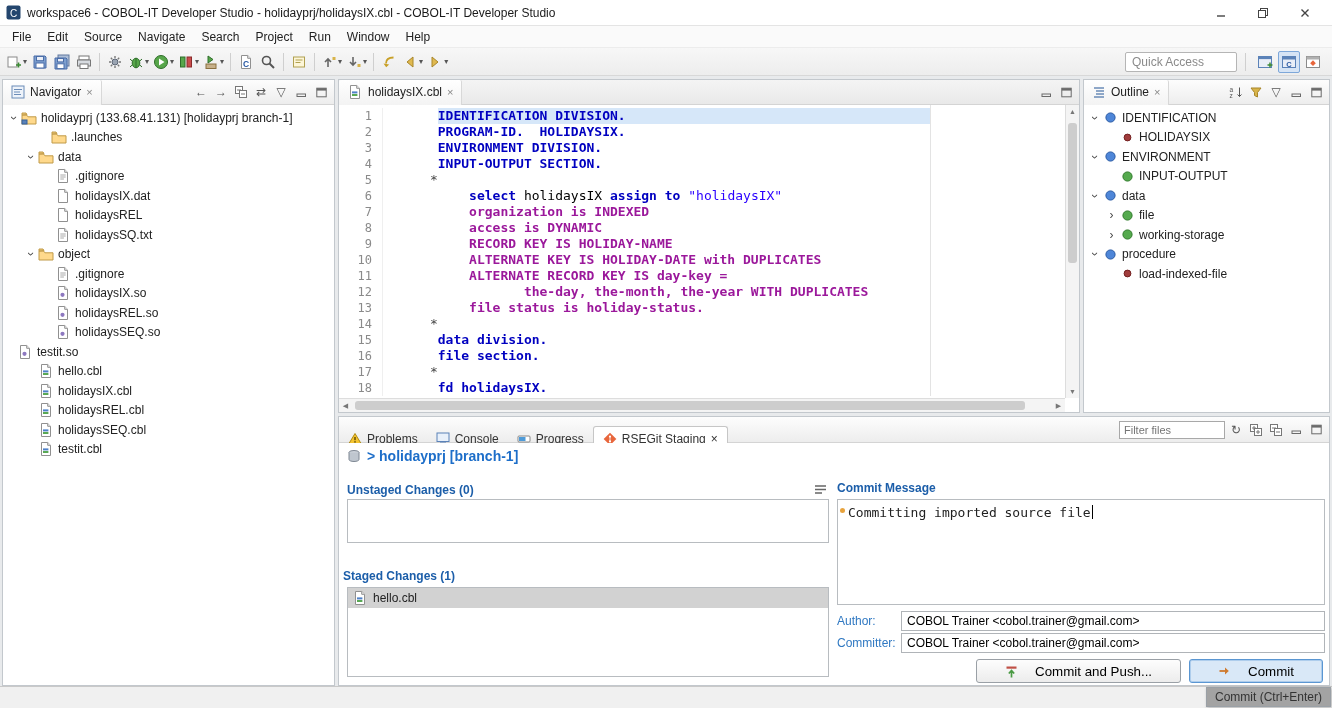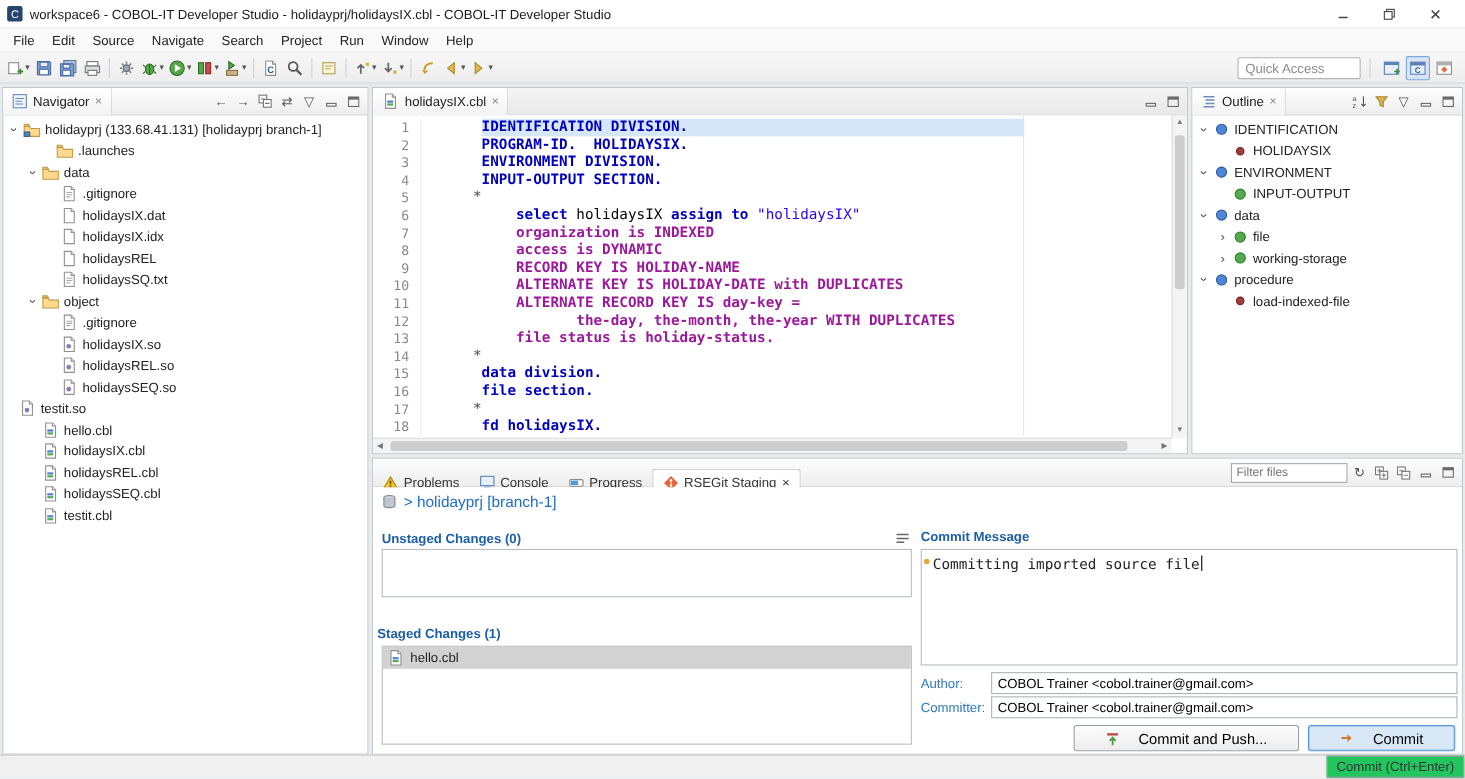--- a/index.html
+++ b/index.html
@@ -68,21 +68,21 @@
   .hscroll .a { position:absolute; top:0; width:13px; height:13px; text-align:center; font-size:7px; color:#777; line-height:13px; }
   .hscroll .thumb { position:absolute; top:2px; height:9px; left:16px; right:40px; background:#cdcdcd; border-radius:3px; }
 
   
   #bottom { left:338px; top:416px; width:992px; height:270px; }
   #bottom .phead { height:26px; }
   .btab { height:26px; display:inline-flex; align-items:center; gap:5px; padding:0 9px; color:#333; }
   .btab.active { background:#fff; border:1px solid #c6c6c6; border-bottom:1px solid #fff; border-radius:3px 3px 0 0; }
   #filter-input { width:106px; height:18px; border:1px solid #a8a8a8; font-family:"Liberation Sans",sans-serif; font-size:11px; padding:0 4px; }
   #bcontent { position:absolute; left:0; top:26px; right:0; bottom:0; background:#fff; }
-  #repo-header { position:absolute; left:8px; top:5px; display:flex; align-items:center; gap:6px; font-size:14px; font-weight:normal; color:#1d6ec9; }
+  #repo-header { position:absolute; left:8px; top:5px; display:flex; align-items:center; gap:6px; font-size:14px; font-weight:bold; color:#1d6ec9; }
   .seclabel { font-weight:bold; color:#1c5ea9; }
   #unstaged-label { position:absolute; left:8px; top:38px; width:482px; display:flex; align-items:center; }
   #unstaged-box { position:absolute; left:8px; top:56px; width:482px; height:44px; border:1px solid #b8bcc0; background:#fff; }
   #staged-label { position:absolute; left:4px; top:126px; }
   #staged-box { position:absolute; left:8px; top:144px; width:482px; height:90px; border:1px solid #b8bcc0; background:#fff; }
   .srow { height:20px; display:flex; align-items:center; gap:5px; padding-left:4px; }
   .srow.sel { background:#d2d2d2; }
   #commit-label { position:absolute; left:498px; top:38px; }
   #commit-box { position:absolute; left:498px; top:56px; width:488px; height:106px; border:1px solid #b8bcc0; background:#fff; font-family:"DejaVu Sans Mono",monospace; font-size:13px; padding:5px 6px 5px 10px; }
   .msg-marker { position:absolute; left:2px; top:8px; width:5px; height:5px; border-radius:50%; background:#e8a33d; }
@@ -91,21 +91,21 @@
   .person-row .plabel { width:64px; color:#2f78c2; }
   .person-row input { flex:1; height:20px; border:1px solid #b0b4b8; font-family:"Liberation Sans",sans-serif; font-size:12px; padding:0 5px; }
   #author-row { top:168px; }
   #committer-row { top:190px; }
   #commit-buttons { position:absolute; right:6px; top:216px; display:flex; gap:8px; }
   .btn { height:24px; display:inline-flex; align-items:center; gap:17px; padding:0 28px; border:1px solid #9aa0a6; border-radius:3px; background:linear-gradient(#fdfdfd,#ececec); }
   .btn.default { background:#d9e8f7; border:1px solid #5a96d2; box-shadow:0 0 0 1px #aecdec inset; }
 
   
   #statusbar { position:absolute; left:0; top:686px; width:1332px; height:22px; background:#f0f0f0; border-top:1px solid #c9c9c9; }
-  #tooltip { position:absolute; right:1px; bottom:1px; height:20px; background:#22c55e; border:1px solid #9aa0a6; box-shadow:1px 1px 3px rgba(0,0,0,.25); display:flex; align-items:center; padding:0 8px; color:#333; }
+  #tooltip { position:absolute; right:1px; bottom:1px; height:20px; background:#a3a3a3; border:1px solid #9aa0a6; box-shadow:1px 1px 3px rgba(0,0,0,.25); display:flex; align-items:center; padding:0 8px; color:#333; }
 </style>
 </head>
 <body>
 
 <div id="titlebar">
   <span class="icon" id="app-icon">
       <svg width="15" height="15" viewBox="0 0 15 15">
         <rect x="0.5" y="0.5" width="14" height="14" rx="2" fill="#24466e"></rect>
         <text x="4" y="11.5" font-size="10" fill="#fff">C</text>
       </svg>
@@ -426,30 +426,20 @@
         <span class="tlabel">holidaysIX.dat</span>
       </div>
       <div class="trow" style="padding-left:38px">
         <span class="arr"></span>
         <span class="icon">
           <svg width="16" height="16" viewBox="0 0 16 16">
             <path d="M3.5 1.5h6.2l2.8 2.8v10.2H3.5z" fill="#fff" stroke="#909090"></path>
             <path d="M9.7 1.5v2.8h2.8" fill="#ececec" stroke="#909090"></path>
           </svg>
         </span>
-        <span class="tlabel">holidaysIX.idx</span>
-      </div>
-      <div class="trow" style="padding-left:38px">
-        <span class="arr"></span>
-        <span class="icon">
-          <svg width="16" height="16" viewBox="0 0 16 16">
-            <path d="M3.5 1.5h6.2l2.8 2.8v10.2H3.5z" fill="#fff" stroke="#909090"></path>
-            <path d="M9.7 1.5v2.8h2.8" fill="#ececec" stroke="#909090"></path>
-          </svg>
-        </span>
         <span class="tlabel">holidaysREL</span>
       </div>
       <div class="trow" style="padding-left:38px">
         <span class="arr"></span>
         <span class="icon">
           <svg width="16" height="16" viewBox="0 0 16 16">
             <path d="M3.5 1.5h6.2l2.8 2.8v10.2H3.5z" fill="#fff" stroke="#909090"></path>
             <path d="M9.7 1.5v2.8h2.8" fill="#ececec" stroke="#909090"></path>
             <path d="M5.3 7h5.4M5.3 9h5.4M5.3 11h3.6" stroke="#a8a8a8"></path>
           </svg>

